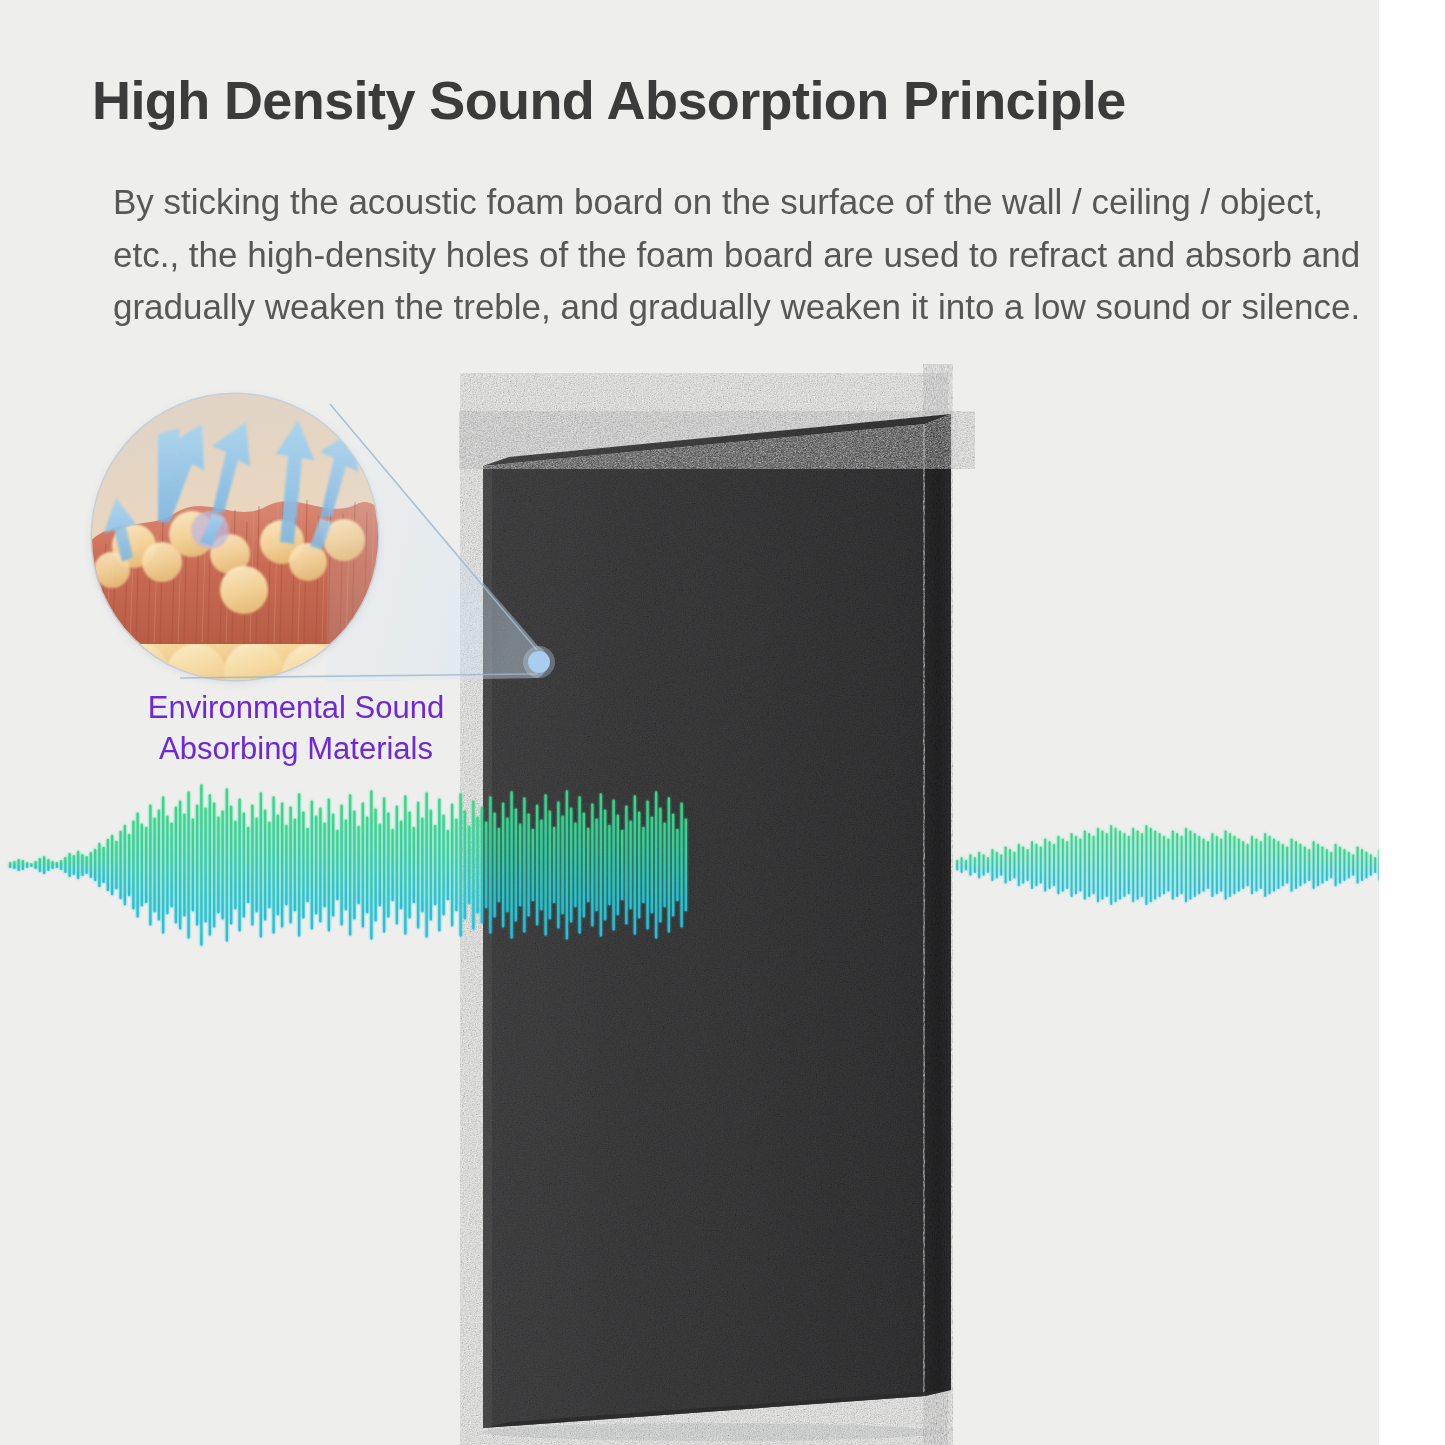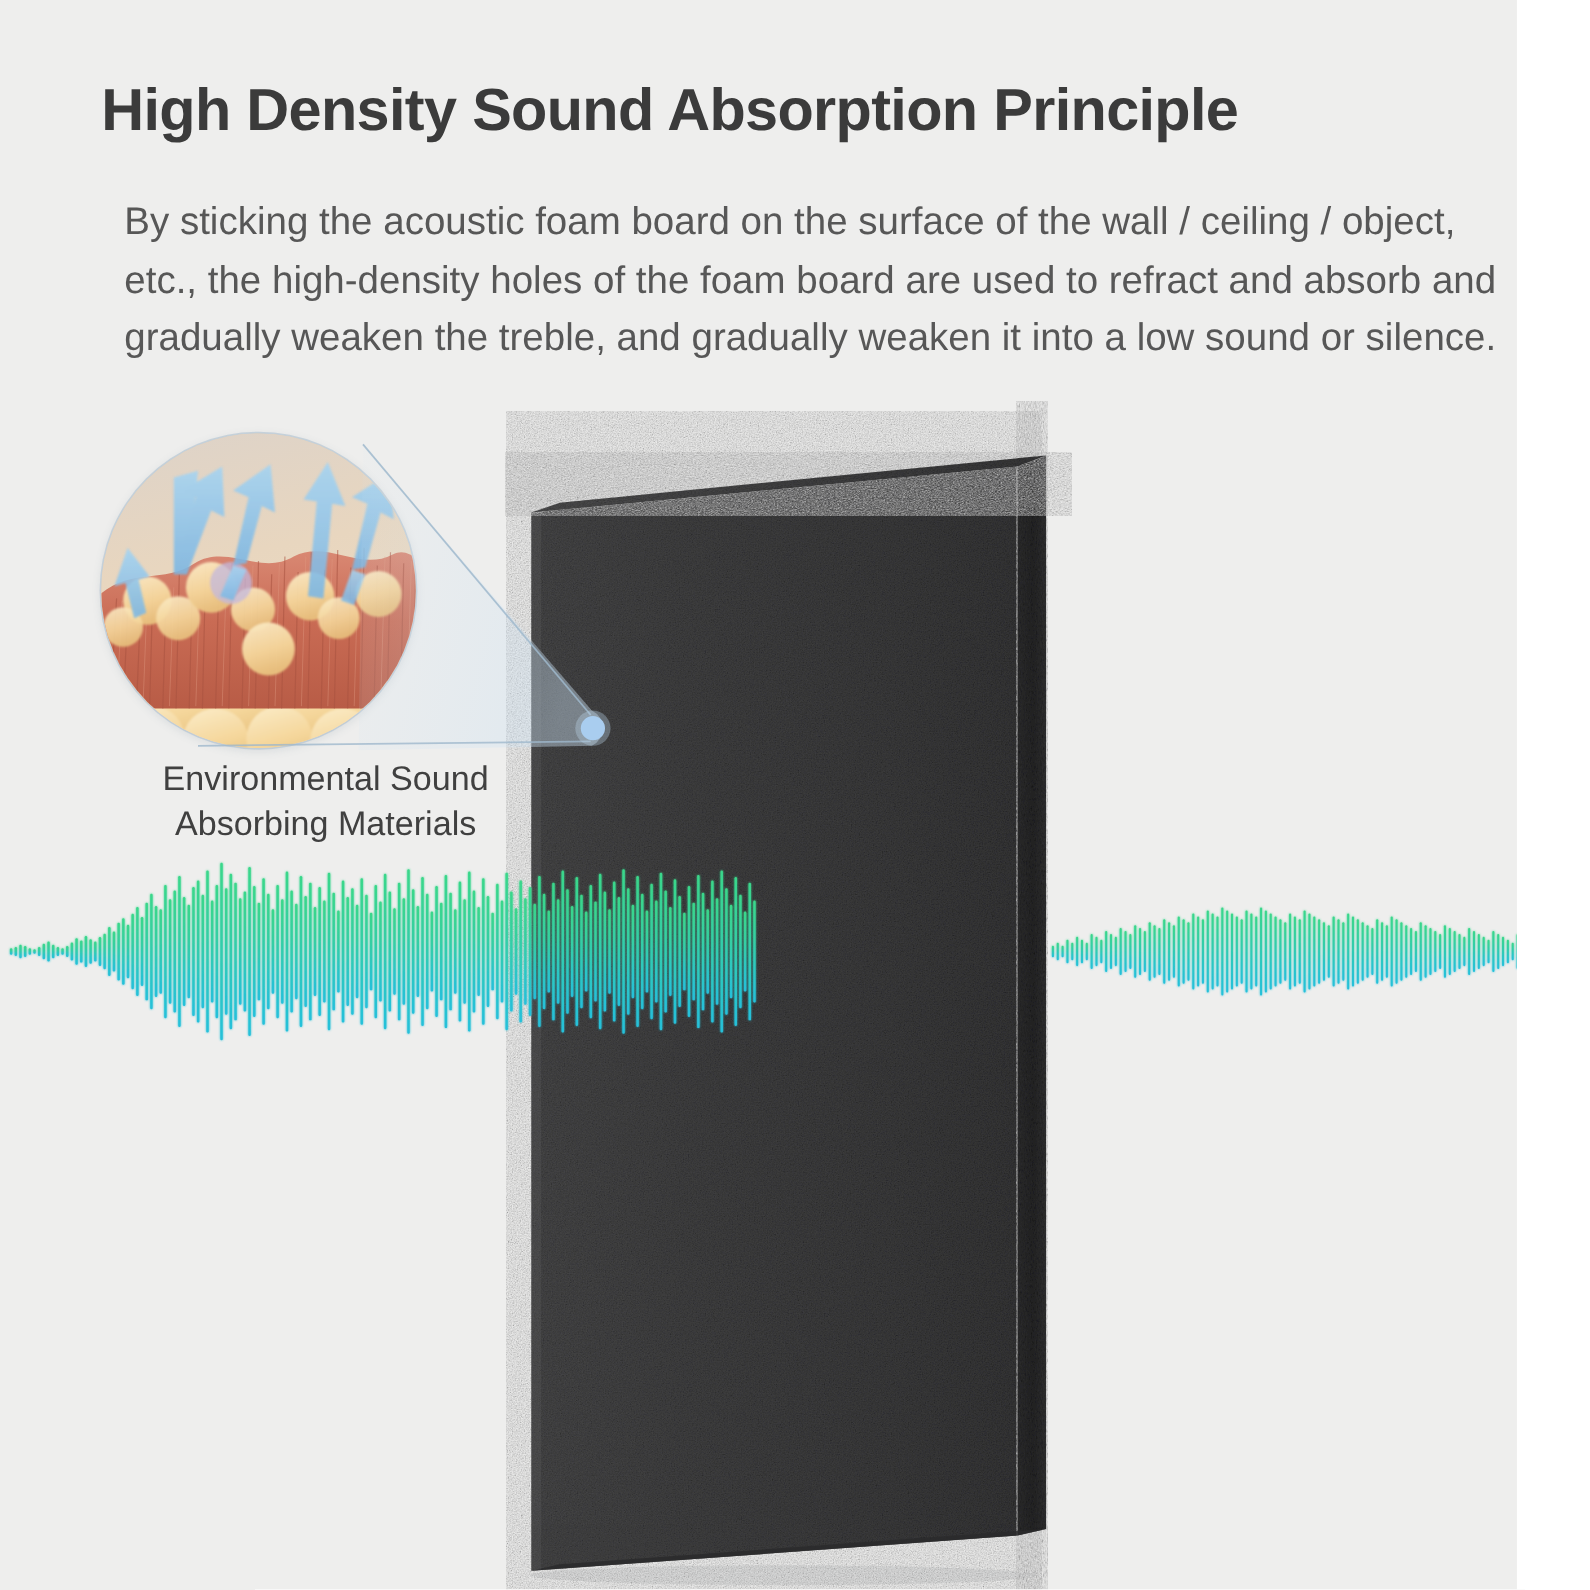--- a/index.html
+++ b/index.html
@@ -65,21 +65,21 @@
   }
   .mag-layer { position: absolute; left: 0; top: 0; width: 100%; height: 100%; }
 
   
   #caption {
     position: absolute;
     left: 86px;
     top: 688px;
     width: 420px;
     font-size: 31px;
-    color: #404040;
+    color: #6d28d9;
     line-height: 1.32;
     text-align: center;
   }
 
   
   .wave {
     position: absolute;
     height: 170px;
   }
   #wave-left  { left: 8px;   top: 780px;  width: 680px; }

